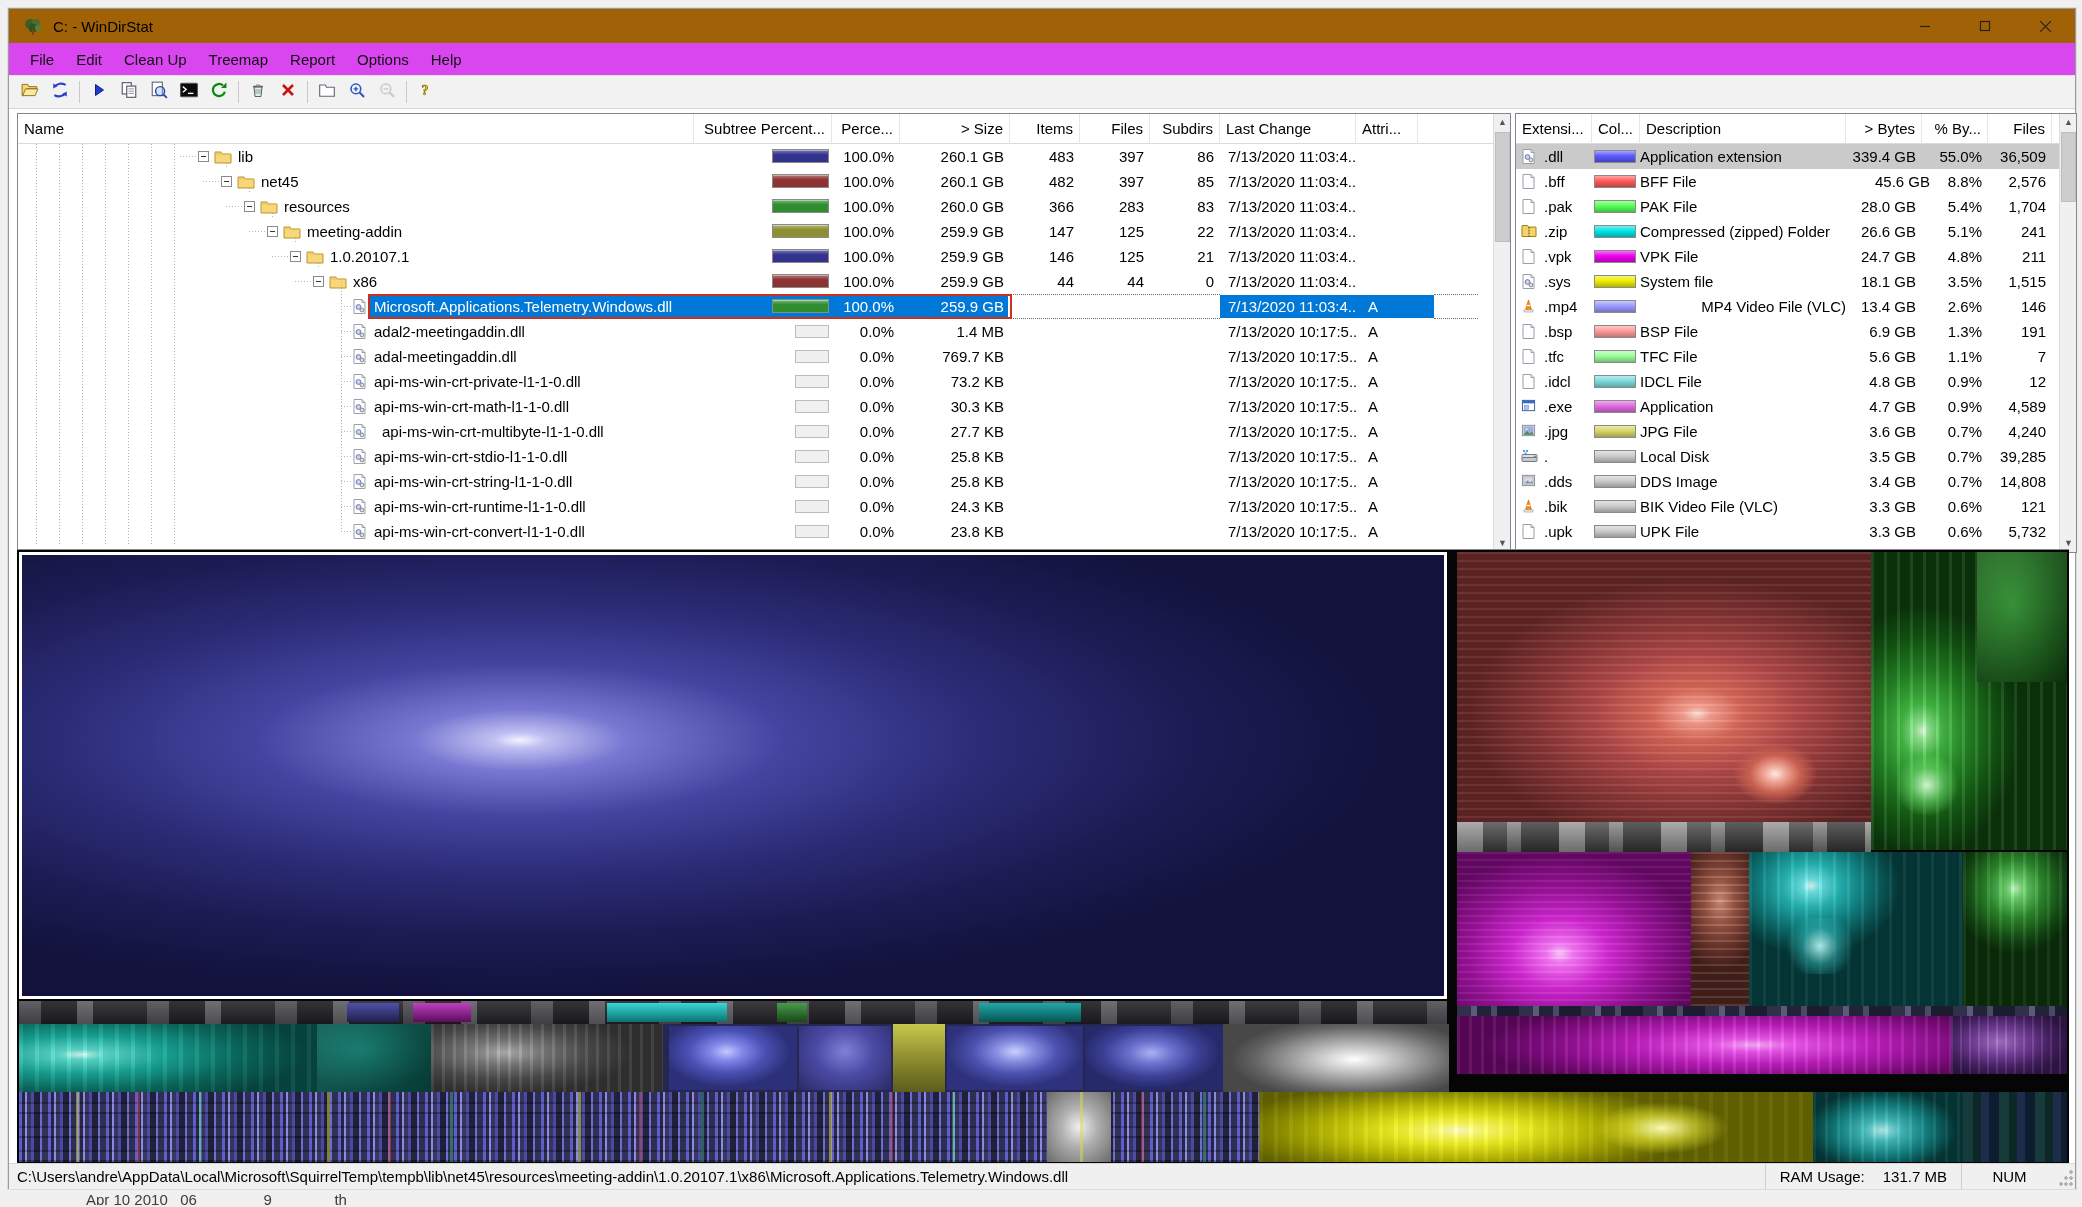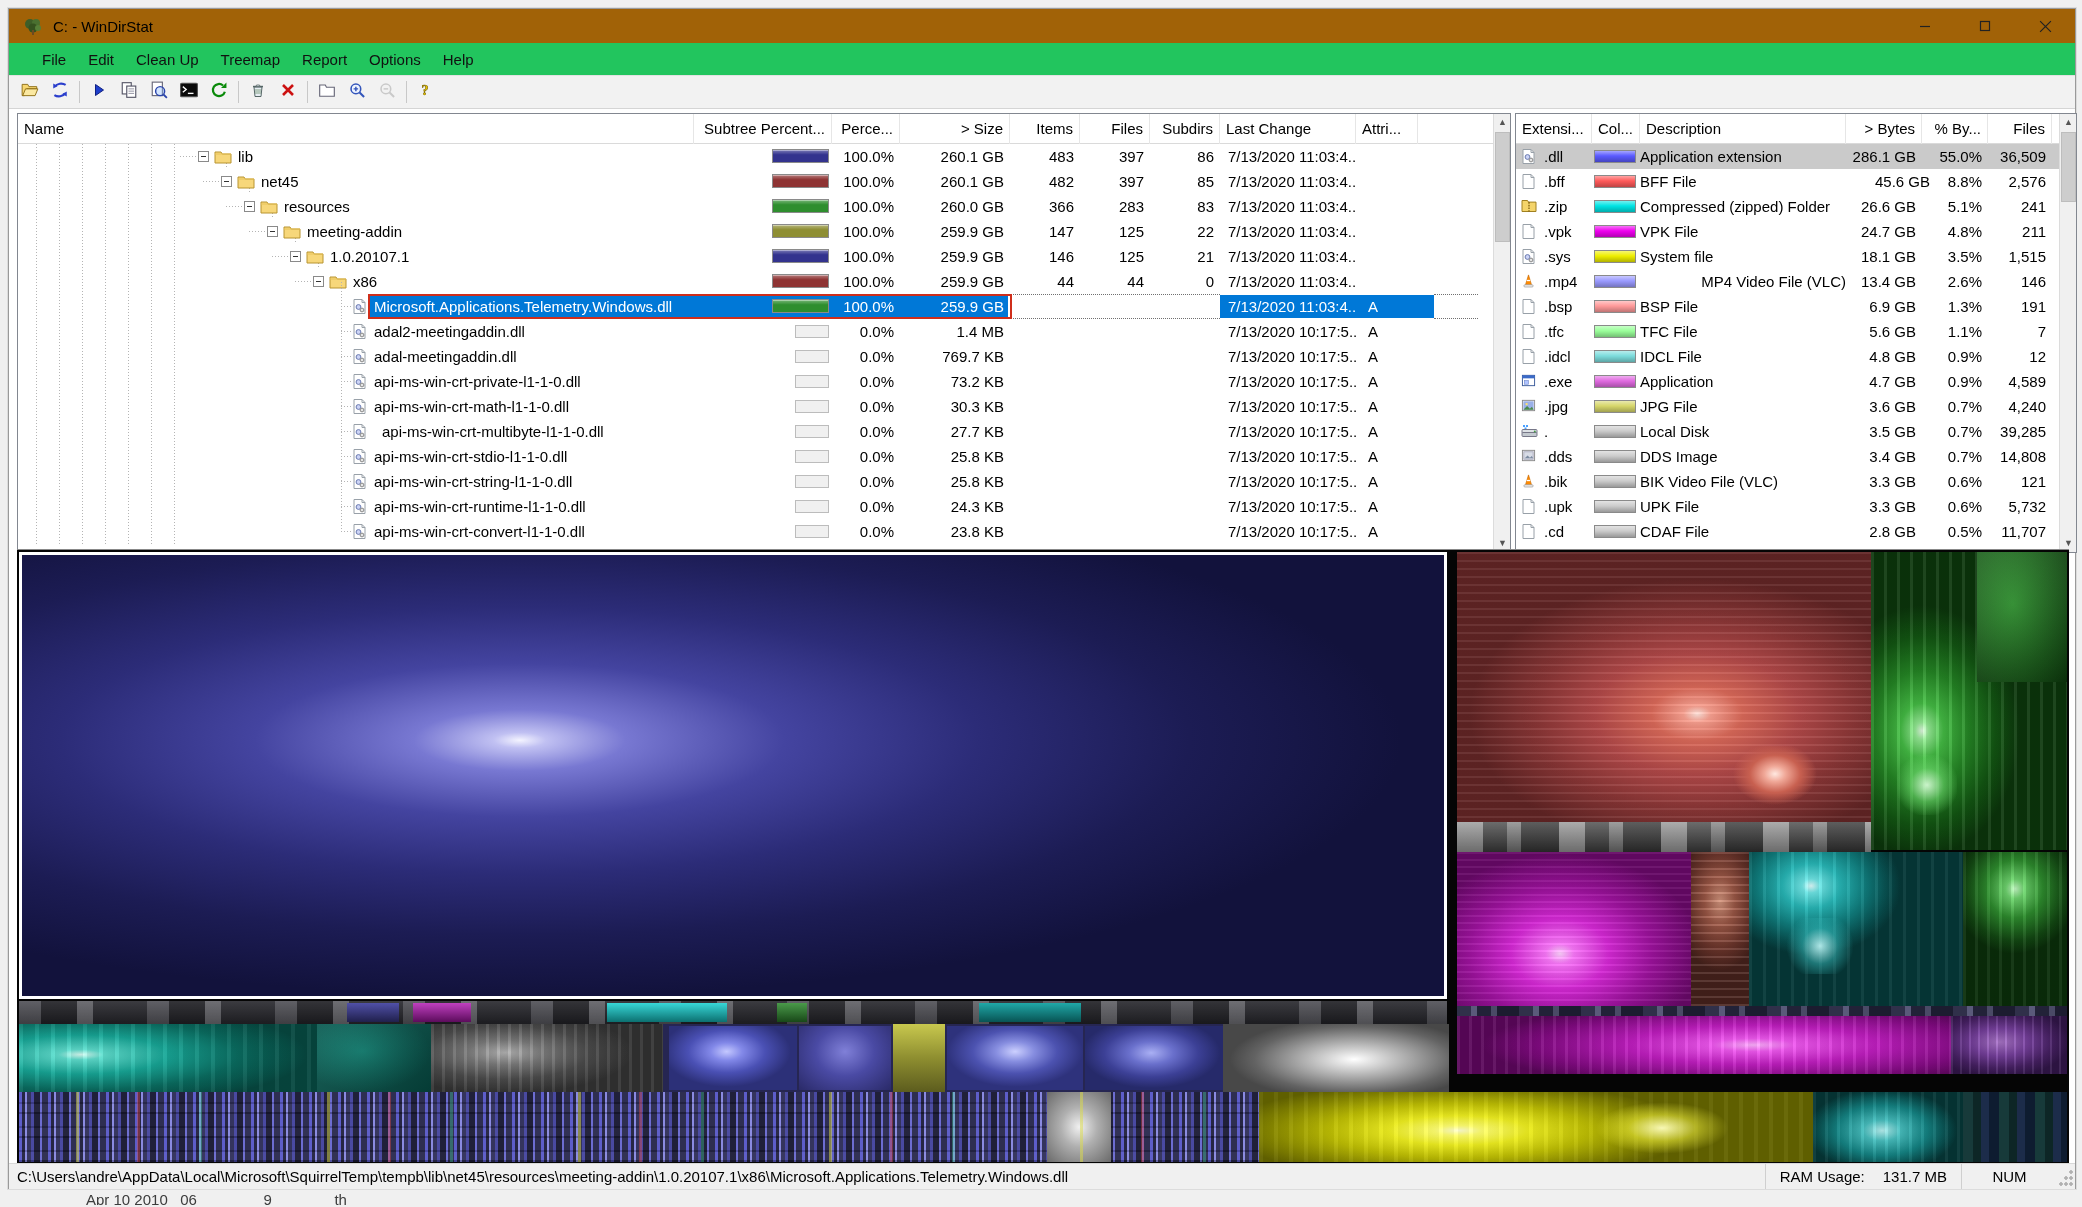--- a/index.html
+++ b/index.html
@@ -6,21 +6,21 @@
   html,body { width:2082px; height:1207px; }
   body { background:#f0f0f0; font-family:"Liberation Sans", sans-serif; position:relative; overflow:hidden; color:#000; }
   #window { position:absolute; left:8px; top:8px; width:2068px; height:1181px; background:#ffffff; border:1px solid #9a9a9a; box-shadow:0 0 0 1px #dcdcdc; }
   
   #titlebar { position:absolute; left:0; top:0; width:100%; height:34px; background:#a16207; display:flex; align-items:center; }
   #app-icon { width:20px; height:20px; margin-left:14px; }
   #title-text { margin-left:10px; font-size:15px; }
   #win-controls { position:absolute; right:0; top:0; height:34px; display:flex; }
   .wc { width:60px; height:34px; display:flex; align-items:center; justify-content:center; }
   
-  #menubar { position:absolute; left:0; top:34px; width:100%; height:32px; background:#22c55e; display:flex; align-items:center; padding-left:22px; }
+  #menubar { position:absolute; left:0; top:34px; width:100%; height:32px; background:#d946ef; display:flex; align-items:center; padding-left:10px; }
   .menu-item { font-size:15px; padding:4px 11px; color:#111; }
   
   #toolbar { position:absolute; left:0; top:66px; width:100%; height:34px; background:#f2f2f2; border-top:1px solid #e2e2e2; border-bottom:1px solid #d5d5d5; display:flex; align-items:center; padding-left:6px; }
   .tb-btn { width:30px; height:28px; display:flex; align-items:center; justify-content:center; }
   .tb-btn.disabled { opacity:.38; filter:grayscale(1); }
   .tb-sep { width:1px; height:22px; background:#c8c8c8; margin:0 4px; }
   
   .panel { position:absolute; top:104px; height:440px; background:#fff; border:1px solid #828790; overflow:hidden; }
   #tree-panel { left:8px; width:1494px; }
   #ext-panel { left:1506px; width:562px; }
@@ -528,35 +528,47 @@
         <div class="trow ext-sel">
           <div class="icon16" style="left: 5px; top: 4px;"><svg width="15" height="17" viewBox="0 0 15 16">
               <path d="M2 1h8l3 3v11H2z" fill="#fff" stroke="#98a0a8"></path>
               <path d="M10 1v3h3" fill="none" stroke="#98a0a8"></path>
               <circle cx="6.5" cy="8.5" r="2.4" fill="#ccd4f6" stroke="#6a7ab0"></circle>
               <circle cx="10" cy="11.5" r="1.9" fill="#e4e4e4" stroke="#888"></circle>
             </svg></div>
           <div class="cell" style="left: 28px; width: 48px;">.dll</div>
           <div class="swatch" style="left: 78px; background: linear-gradient(rgba(255, 255, 255, 0.45), rgba(255, 255, 255, 0) 45%, rgba(0, 0, 0, 0.25)), rgb(90, 90, 255);"></div>
           <div class="cell" style="left: 124px; width: 206px;">Application extension</div>
-          <div class="cell num" style="left: 330px; width: 76px;">286.1 GB</div>
+          <div class="cell num" style="left: 330px; width: 76px;">339.4 GB</div>
           <div class="cell num" style="left: 406px; width: 66px;">55.0%</div>
           <div class="cell num" style="left: 472px; width: 64px;">36,509</div>
         </div>
         <div class="trow">
           <div class="icon16" style="left: 5px; top: 4px;"><svg width="15" height="17" viewBox="0 0 15 16">
               <path d="M2 1h8l3 3v11H2z" fill="#fff" stroke="#98a0a8"></path>
               <path d="M10 1v3h3" fill="none" stroke="#98a0a8"></path>
             </svg></div>
           <div class="cell" style="left: 28px; width: 48px;">.bff</div>
           <div class="swatch" style="left: 78px; background: linear-gradient(rgba(255, 255, 255, 0.45), rgba(255, 255, 255, 0) 45%, rgba(0, 0, 0, 0.25)), rgb(255, 90, 90);"></div>
           <div class="cell" style="left: 124px; width: 206px;">BFF File</div>
           <div class="cell num" style="left: 344px; width: 76px;">45.6 GB</div>
           <div class="cell num" style="left: 406px; width: 66px;">8.8%</div>
           <div class="cell num" style="left: 472px; width: 64px;">2,576</div>
+        </div>
+        <div class="trow">
+          <div class="icon16" style="left: 5px; top: 4px;"><svg width="15" height="17" viewBox="0 0 15 16">
+              <path d="M2 1h8l3 3v11H2z" fill="#fff" stroke="#98a0a8"></path>
+              <path d="M10 1v3h3" fill="none" stroke="#98a0a8"></path>
+            </svg></div>
+          <div class="cell" style="left: 28px; width: 48px;">.pak</div>
+          <div class="swatch" style="left: 78px; background: linear-gradient(rgba(255, 255, 255, 0.45), rgba(255, 255, 255, 0) 45%, rgba(0, 0, 0, 0.25)), rgb(85, 255, 85);"></div>
+          <div class="cell" style="left: 124px; width: 206px;">PAK File</div>
+          <div class="cell num" style="left: 330px; width: 76px;">28.0 GB</div>
+          <div class="cell num" style="left: 406px; width: 66px;">5.4%</div>
+          <div class="cell num" style="left: 472px; width: 64px;">1,704</div>
         </div>
         <div class="trow">
           <div class="icon16" style="left: 5px; top: 4px;"><svg width="16" height="15" viewBox="0 0 16 14">
               <path d="M1 2h5.5l1 1.6H15v9.4H1z" fill="#f4d46a" stroke="#a08020"></path>
               <path d="M8 3.6V13" stroke="#806010" stroke-width="1.3" stroke-dasharray="1.6 1.1"></path>
             </svg></div>
           <div class="cell" style="left: 28px; width: 48px;">.zip</div>
           <div class="swatch" style="left: 78px; background: linear-gradient(rgba(255, 255, 255, 0.45), rgba(255, 255, 255, 0) 45%, rgba(0, 0, 0, 0.25)), rgb(0, 228, 228);"></div>
           <div class="cell" style="left: 124px; width: 206px;">Compressed (zipped) Folder</div>
           <div class="cell num" style="left: 330px; width: 76px;">26.6 GB</div>

